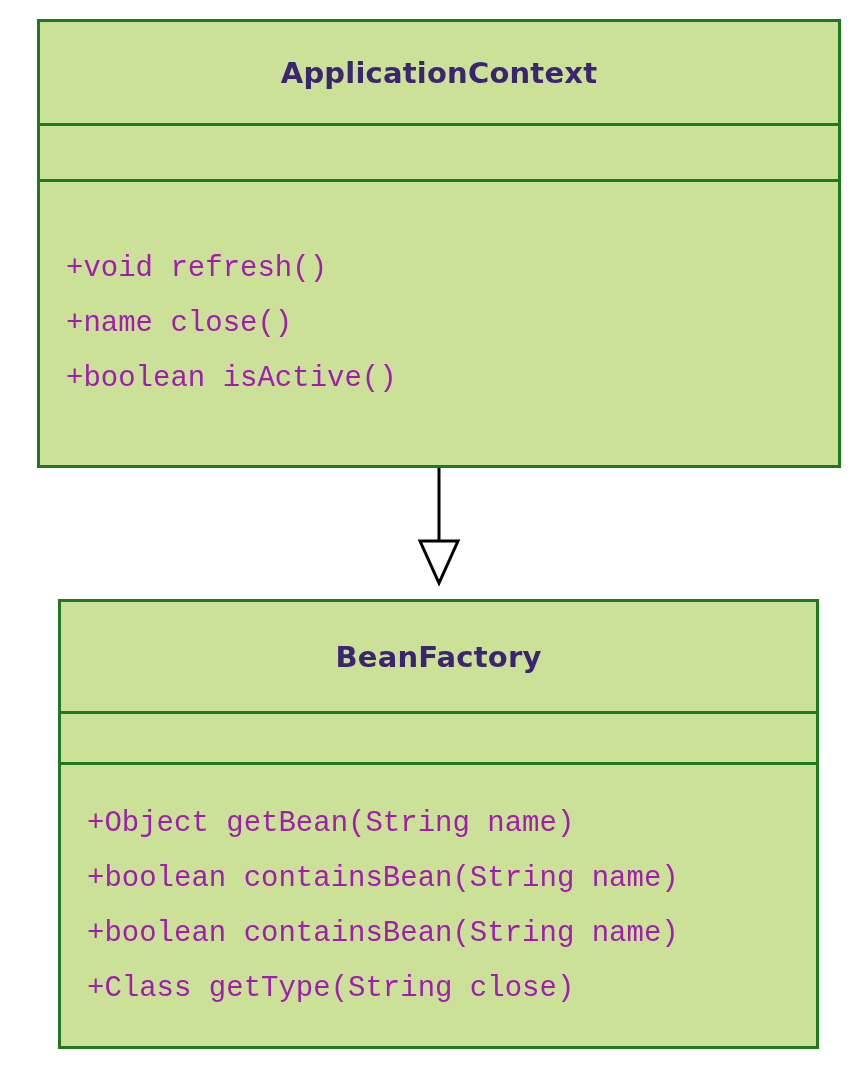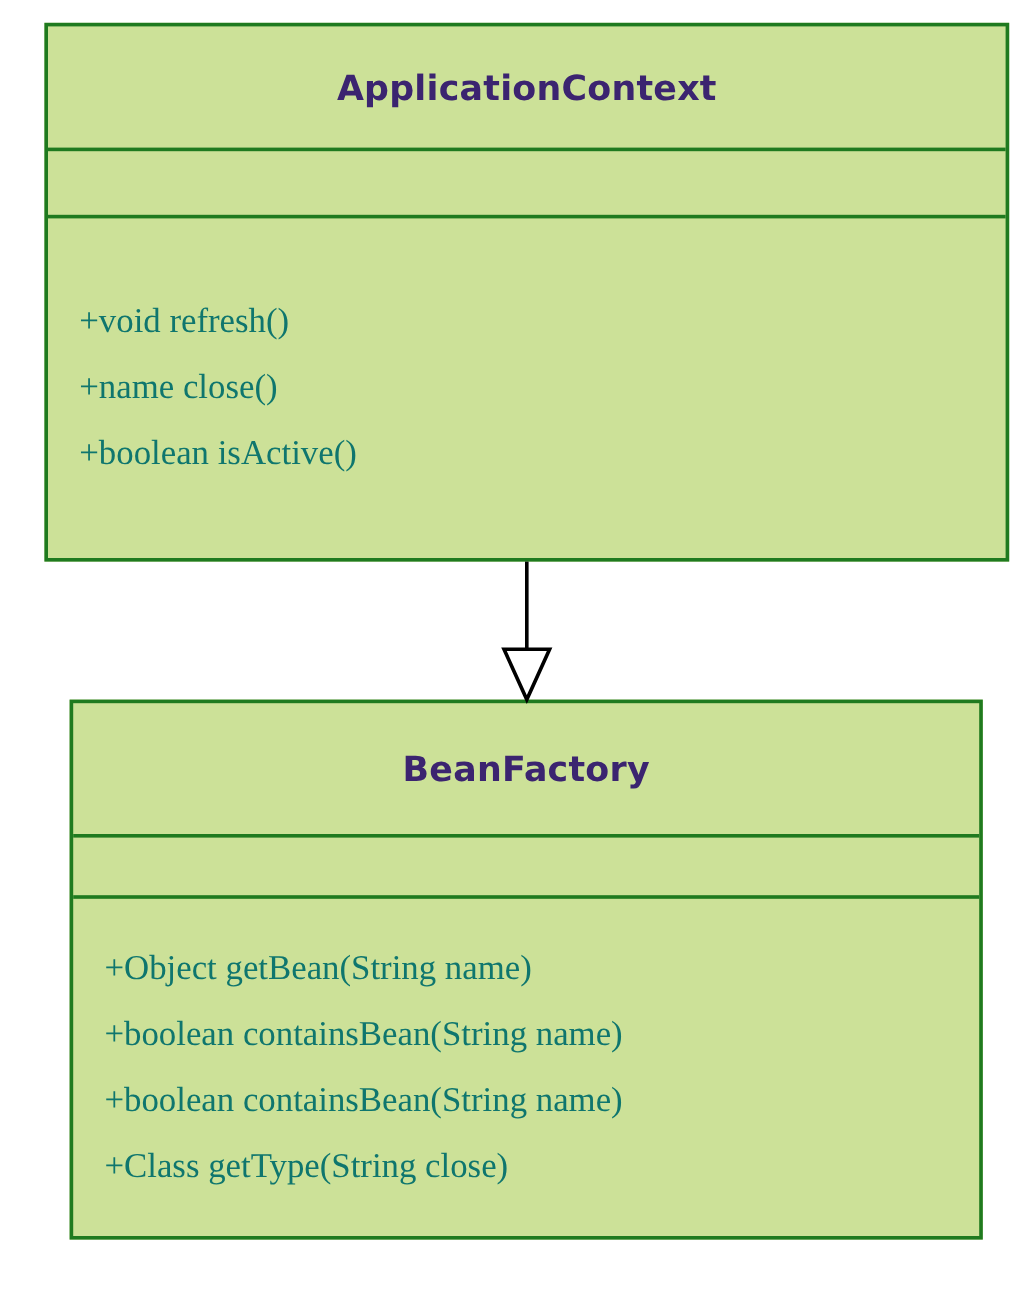--- a/index.html
+++ b/index.html
@@ -55,22 +55,22 @@
   }
 
   .uml-method-compartment {
     box-sizing: border-box;
     display: flex;
     flex-direction: column;
     justify-content: center;
     overflow: hidden;
   }
   .uml-method {
-    font-family: Liberation Serif, serif;
-    color: #0f766e;
+    font-family: Liberation Mono, monospace;
+    color: #a21caf;
     white-space: nowrap;
   }
 
   
   #class-application-context {
     left: 17px;
     top: 19px;
     width: 804px;
     height: 449px;
   }
@@ -88,21 +88,21 @@
     padding: 0 0 0 26px;
   }
   #class-application-context .uml-method {
     font-size: 29px;
     line-height: 55px;
   }
 
   
   #class-bean-factory {
     left: 38px;
-    top: 583px;
+    top: 599px;
     width: 761px;
     height: 450px;
   }
   #class-bean-factory .uml-name-compartment {
     height: 112px;
   }
   #class-bean-factory .uml-class-name {
     font-size: 29px;
   }
   #class-bean-factory .uml-attr-compartment {

